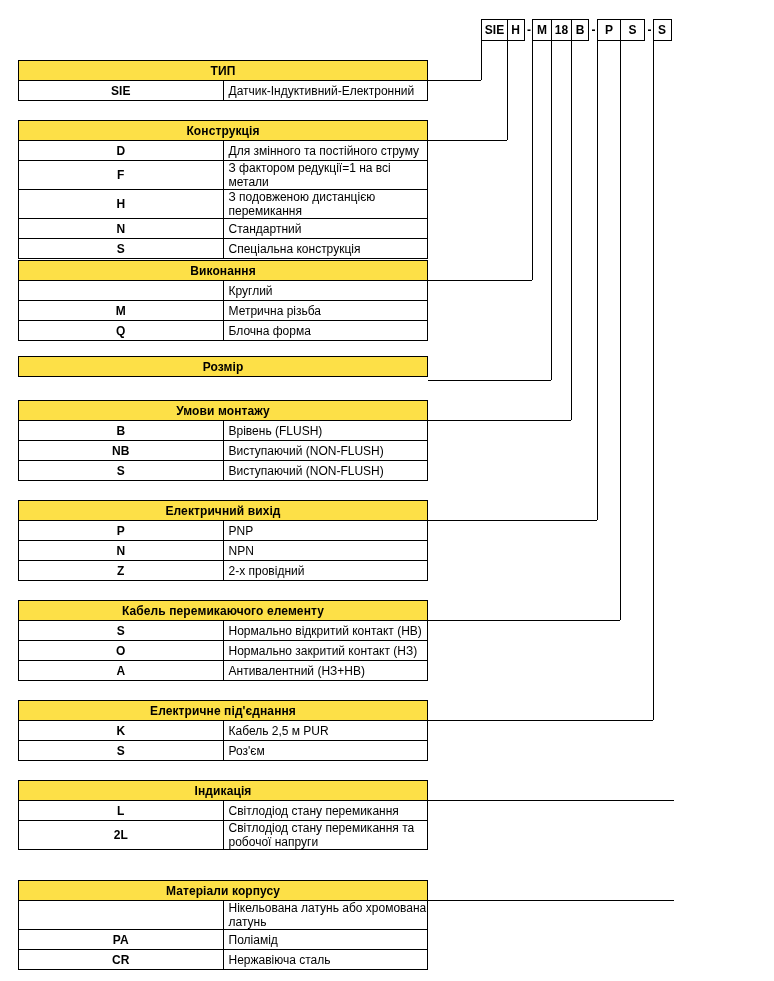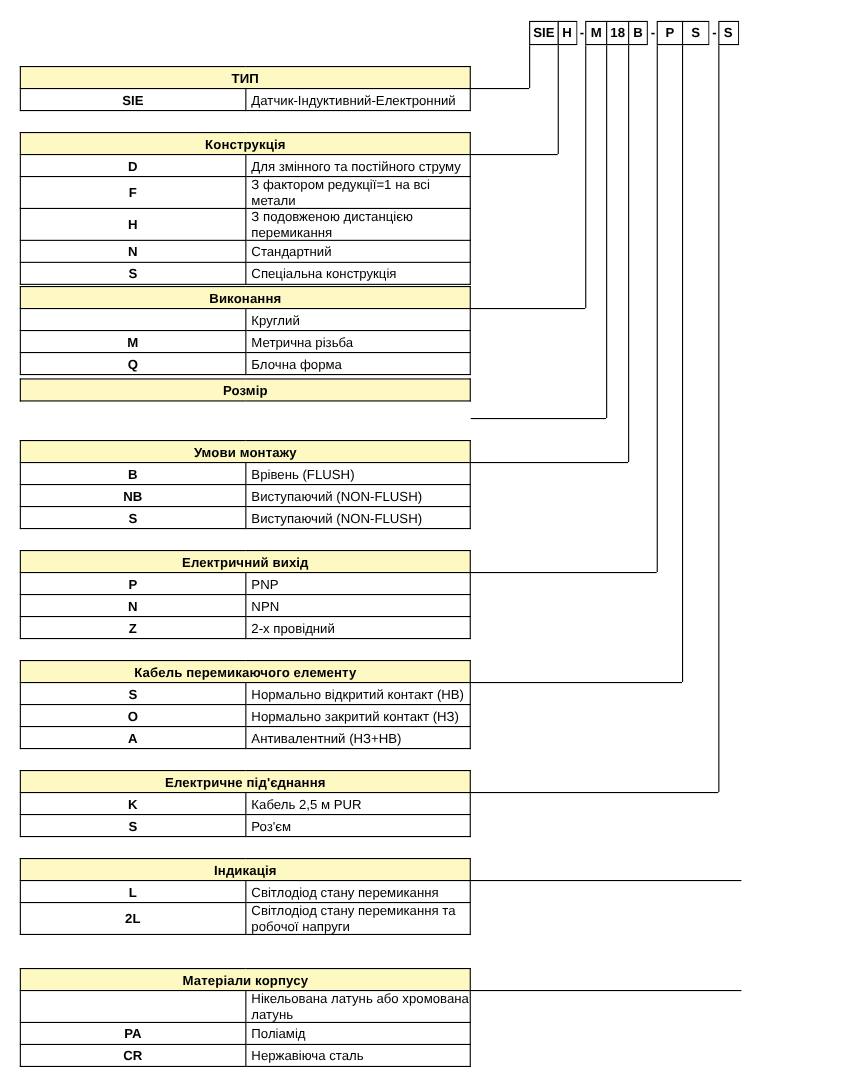--- a/index.html
+++ b/index.html
@@ -82,21 +82,21 @@
   }
   .opt-table th, .opt-table td {
     border: 1.2px solid #000;
     box-sizing: border-box;
     height: 20px;
     padding: 0;
     font-size: 12px;
     color: #000;
   }
   .opt-table th {
-    background: #fef9c3;
+    background: #fde047;
     text-align: center;
     font-weight: bold;
     font-size: 12px;
     letter-spacing: 0.1px;
   }
   .opt-table td.code-col {
     width: 62px;
     text-align: center;
     font-weight: bold;
   }
@@ -209,21 +209,21 @@
           <tr>
             <td class="code-col">M</td>
             <td class="desc-col">Метрична різьба</td>
           </tr>
           <tr>
             <td class="code-col">Q</td>
             <td class="desc-col">Блочна форма</td>
           </tr>
         </tbody>
       </table>
-      <table class="opt-table" style="top: 344px;">
+      <table class="opt-table" style="top: 356px;">
         <thead>
           <tr>
             <th colspan="2">Розмір</th>
           </tr>
         </thead>
         <tbody></tbody>
       </table>
       <table class="opt-table" style="top: 400px;">
         <thead>
           <tr>

